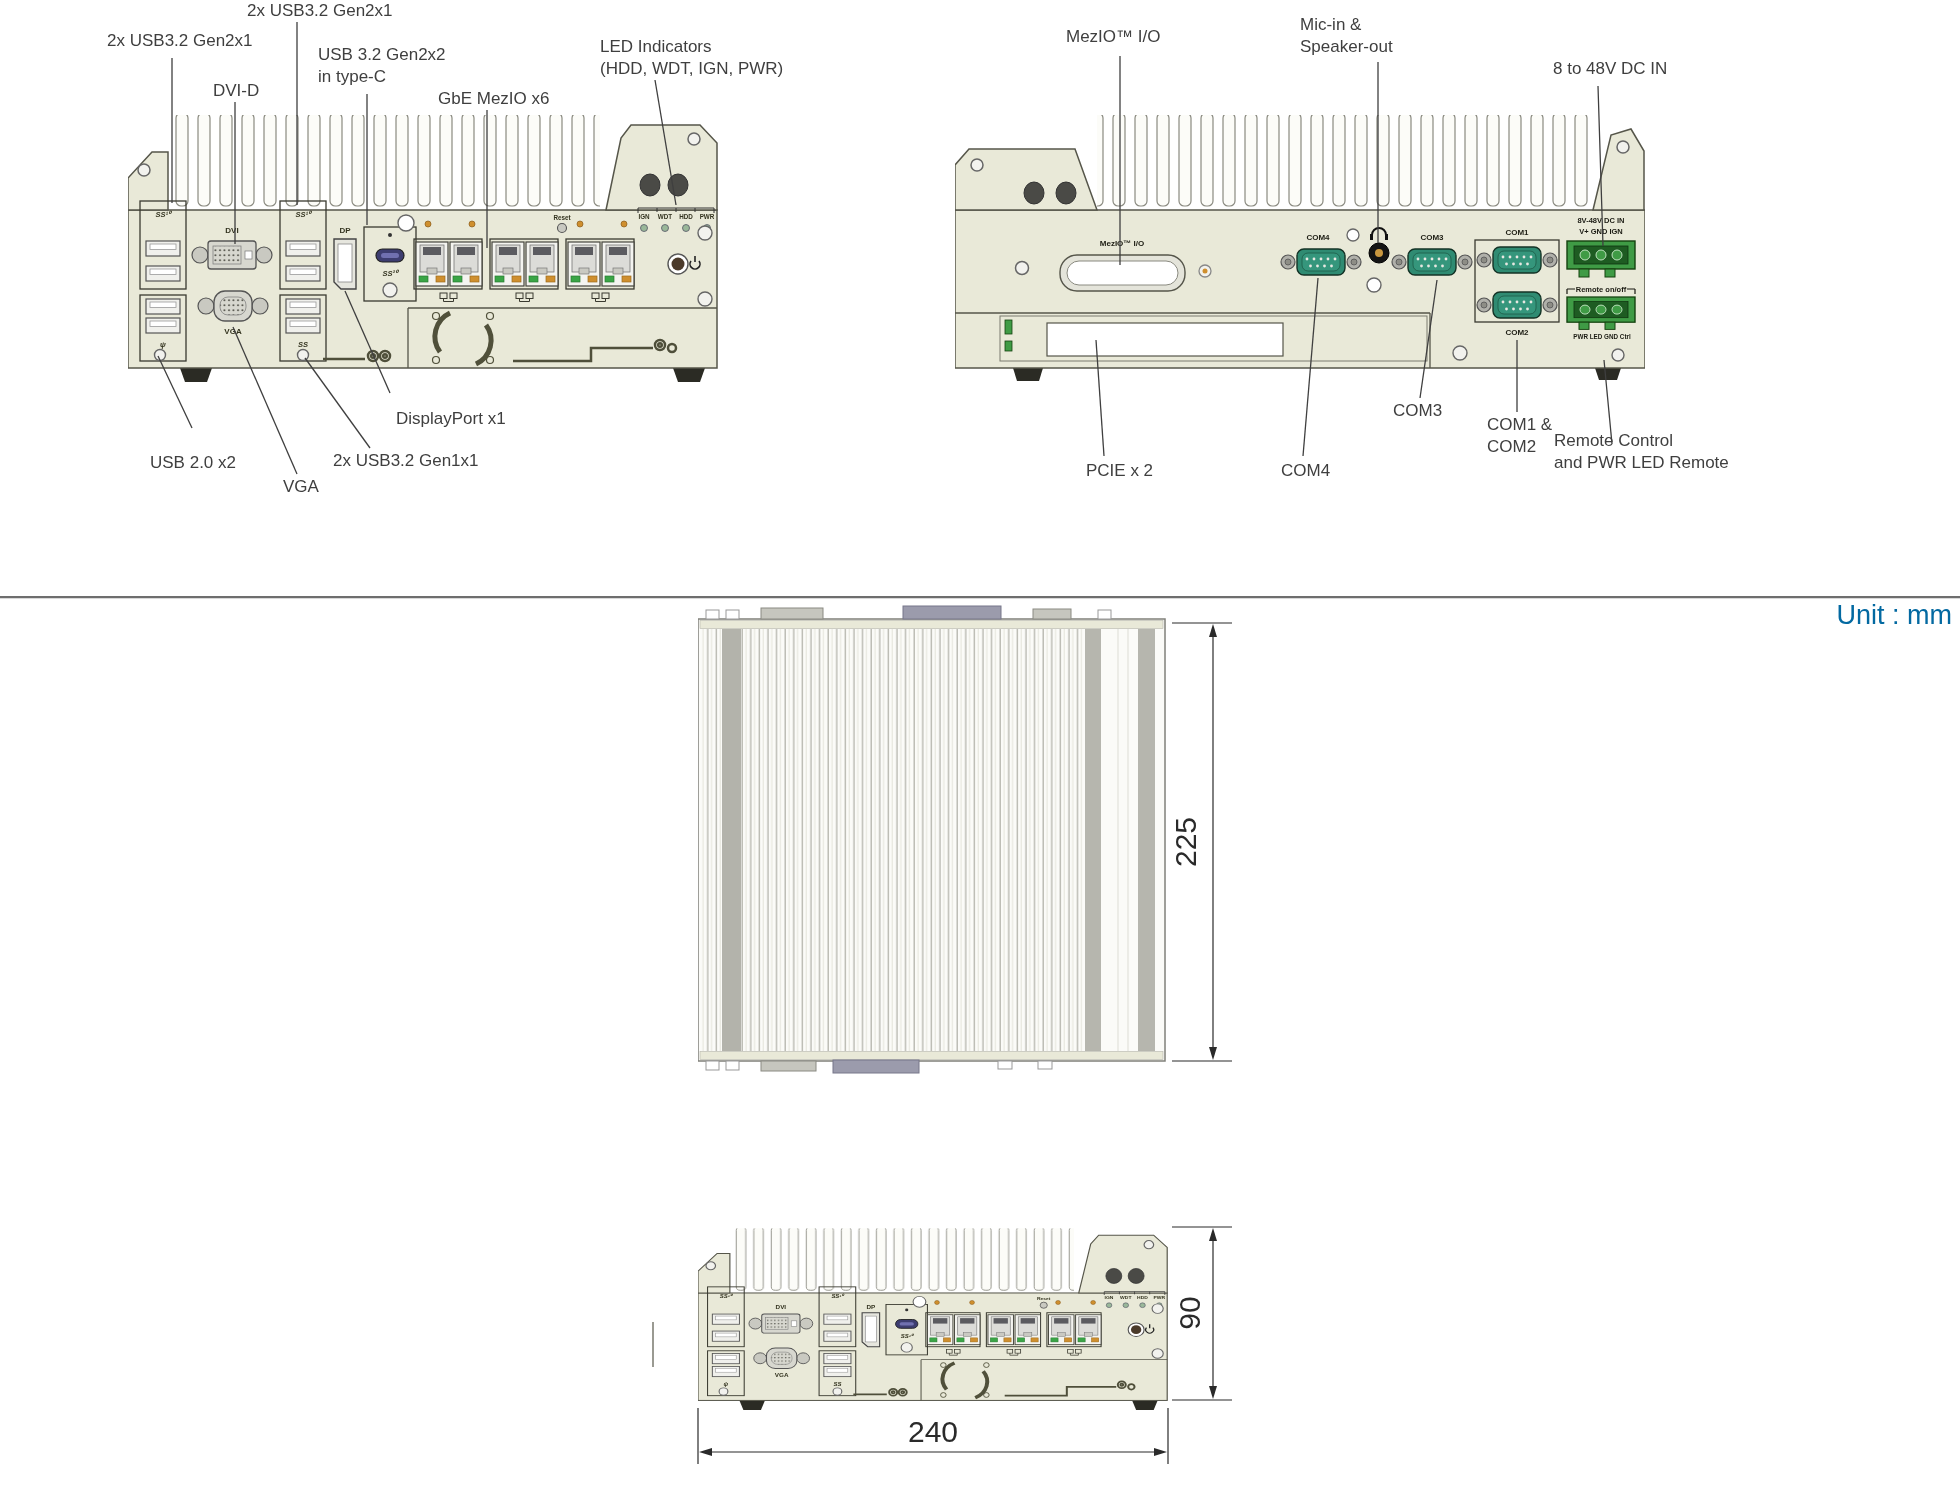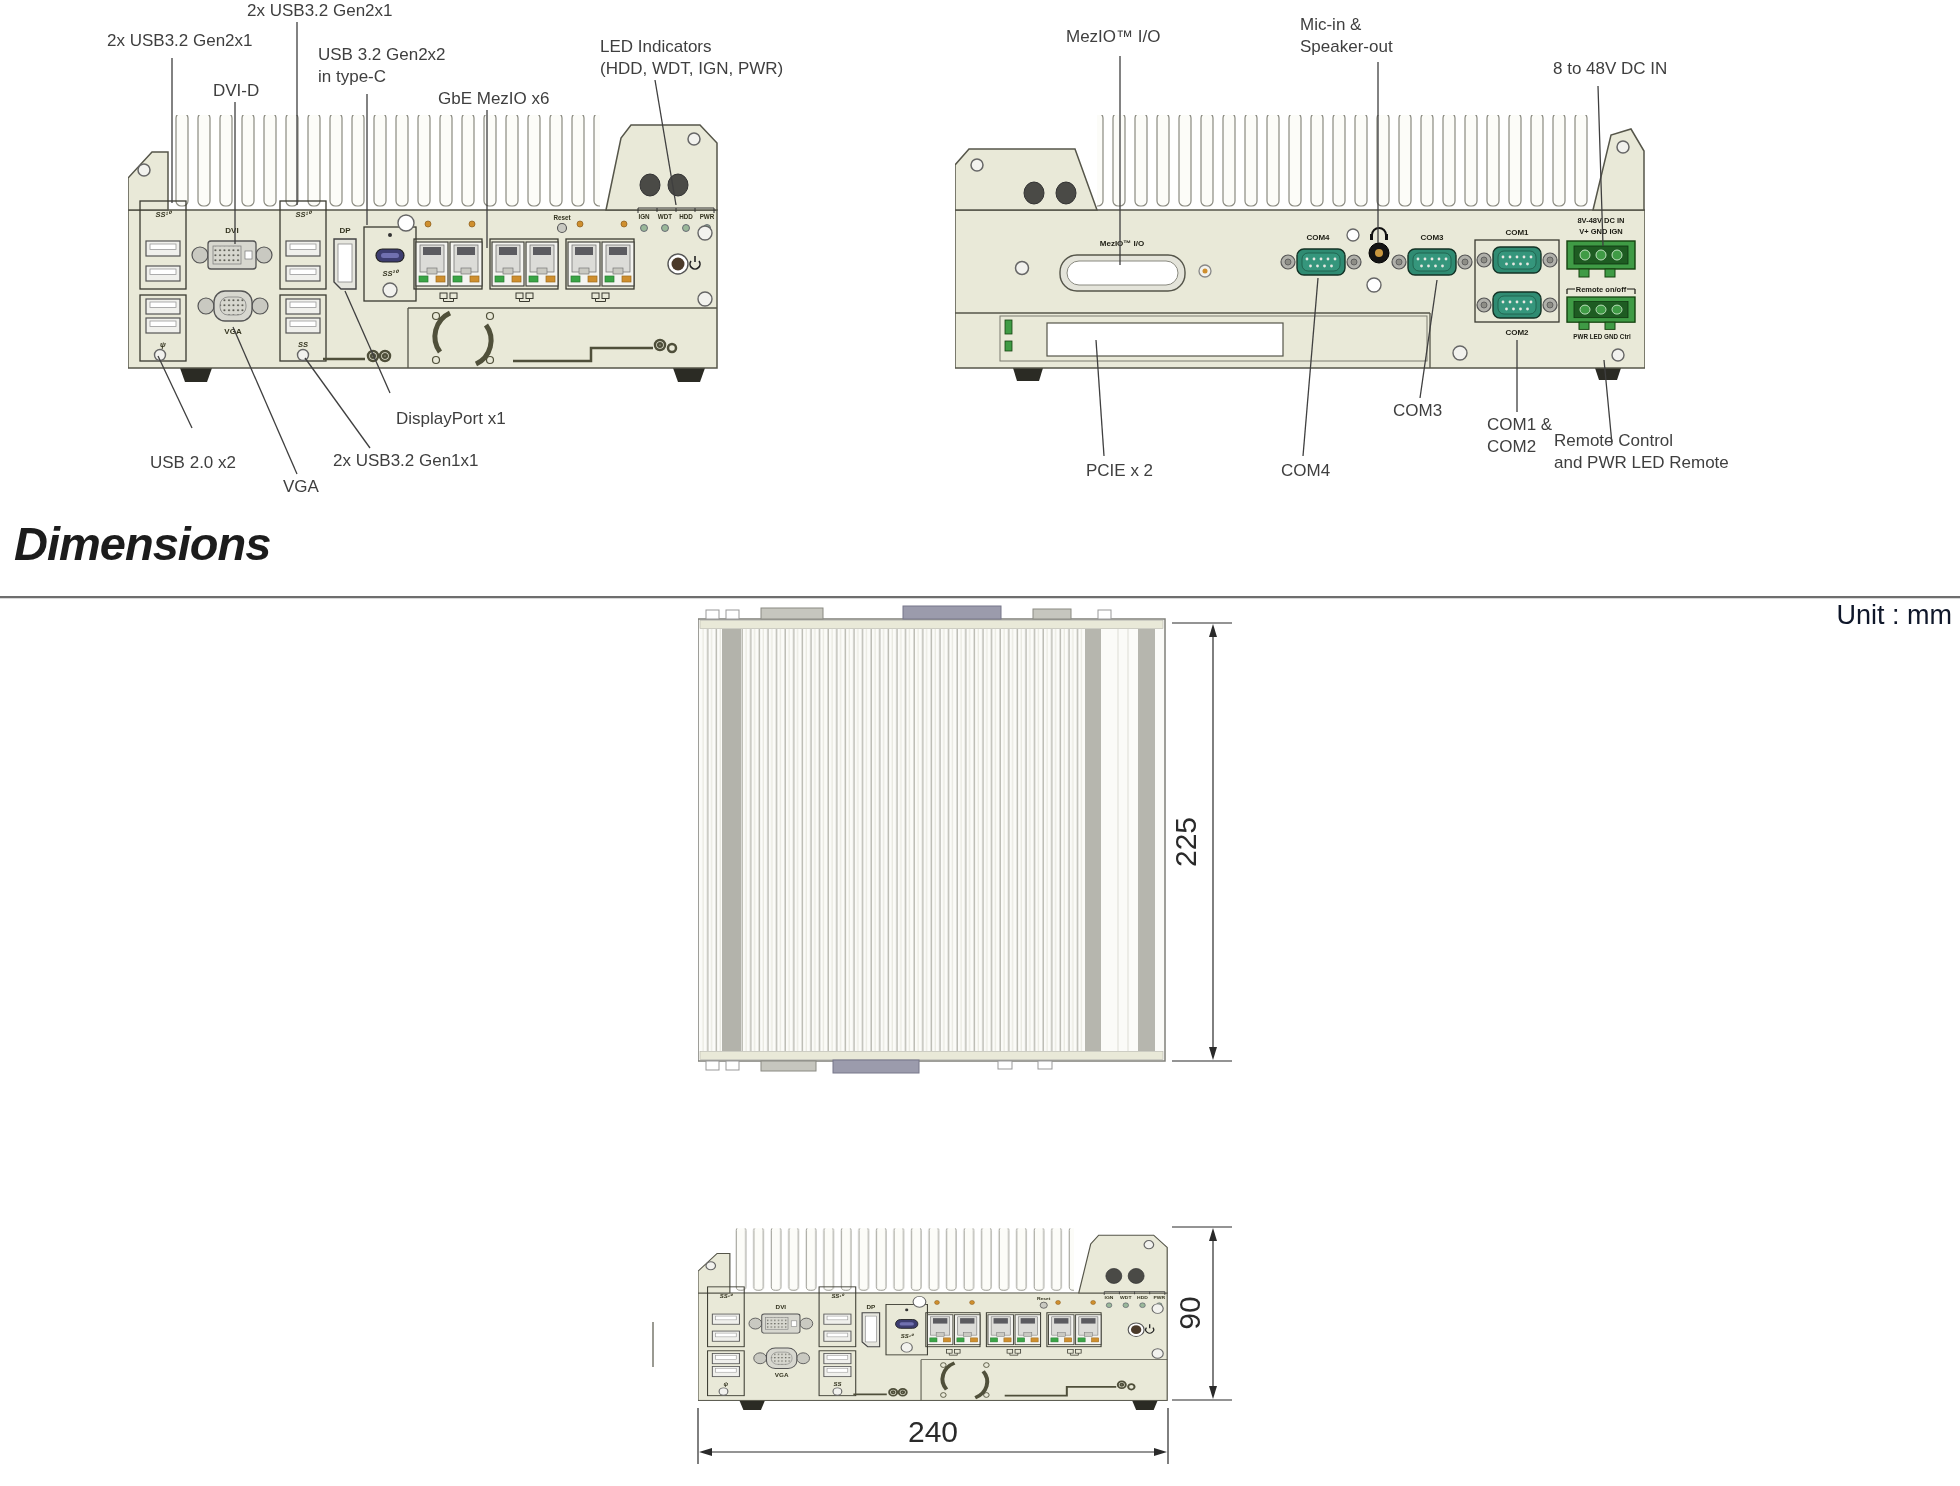--- a/index.html
+++ b/index.html
@@ -4,21 +4,21 @@
 <style>
   html,body{margin:0;padding:0;background:#ffffff;}
   .page{position:relative;width:1960px;height:1486px;background:#ffffff;overflow:hidden;
         font-family:"Liberation Sans",sans-serif;}
   .abs{position:absolute;}
   .callout{position:absolute;font-size:17px;line-height:22px;color:#3f3f3f;white-space:nowrap;}
   .heading{position:absolute;left:14px;top:516px;font-size:47px;font-weight:bold;font-style:italic;
            letter-spacing:-1px;color:#1c1c1c;}
   .rule{position:absolute;left:0;top:596px;width:1960px;height:2px;background:#6e6e6e;
         border-bottom:1px solid #d8d8d8;}
-  .unit{position:absolute;right:8px;top:600px;font-size:27px;color:#0f172a;}
+  .unit{position:absolute;right:8px;top:600px;font-size:27px;color:#0369a1;}
   svg text{font-family:"Liberation Sans",sans-serif;}
   .devlbl{font-size:8px;font-weight:bold;fill:#33331f;}
   .icolbl{font-size:7.5px;font-weight:bold;font-style:italic;fill:#33331f;}
   .ledlbl{font-size:6.3px;font-weight:bold;fill:#33331f;}
   .comlbl{font-size:8px;font-weight:bold;fill:#222218;}
   .dclbl{font-size:7.5px;font-weight:bold;fill:#1a1a12;}
   .pinlbl{font-size:6.3px;font-weight:bold;fill:#1a1a12;}
   .dim{font-size:30px;fill:#2a2a2a;}
   .ldr{stroke:#3f3f3f;stroke-width:1.3;fill:none;}
   .dimln{stroke:#2a2a2a;stroke-width:1.2;fill:none;}
@@ -351,21 +351,20 @@
   <div class="callout" style="left:1393px;top:400px">COM3</div>
   <div class="callout" style="left:1487px;top:414px">
     <div>COM1 &amp;</div>
     <div>COM2</div>
   </div>
   <div class="callout" style="left:1554px;top:430px">
     <div>Remote Control</div>
     <div>and PWR LED Remote</div>
   </div>
 
-  <div class="heading">Dimensions</div>
   <div class="rule"></div>
   <div class="unit">Unit : mm</div>
 
   <svg class="abs" style="left:698px;top:605px" width="530" height="470" viewBox="0 0 530 470">
     <rect x="0" y="14" width="467" height="442" fill="#fbfbf8" stroke="#80807a" stroke-width="1.5"></rect>
     <rect x="2" y="15.5" width="463" height="8" fill="#e9e9d8" stroke="#b5b5aa" stroke-width="0.6"></rect>
     <rect x="2" y="446.5" width="463" height="8" fill="#e9e9d8" stroke="#b5b5aa" stroke-width="0.6"></rect>
     <rect x="2" y="24" width="383" height="422" fill="url(#finTop)"></rect>
     <rect x="24" y="24" width="19" height="422" fill="#b3b3ab"></rect>
     <rect x="387" y="24" width="16" height="422" fill="#b6b6ae"></rect>

